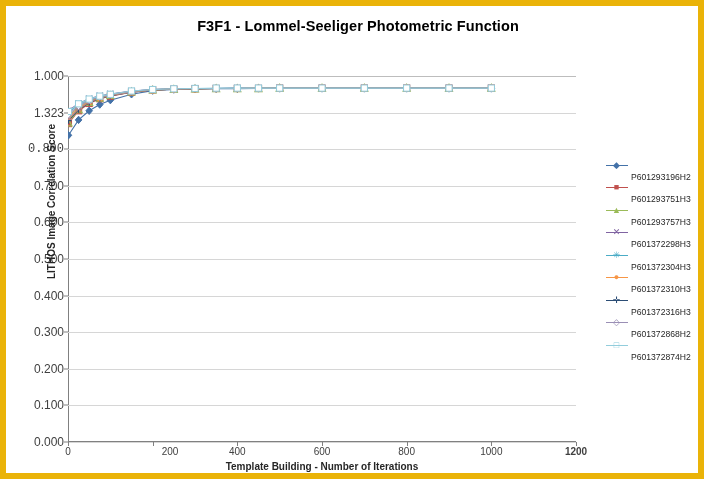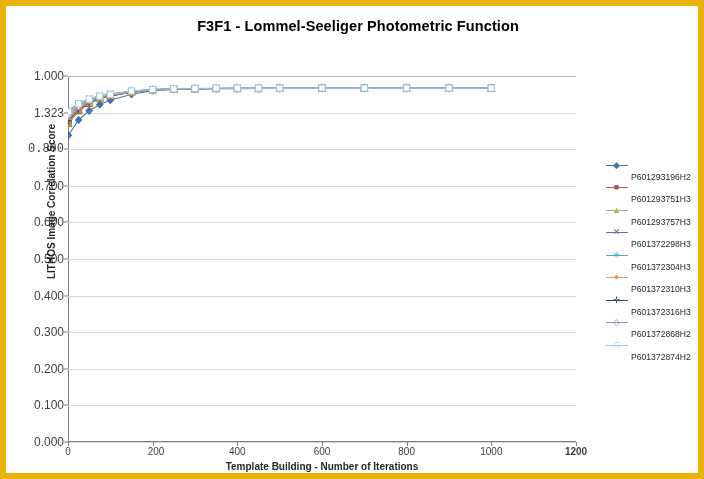--- a/index.html
+++ b/index.html
@@ -199,21 +199,21 @@
       <div class="ytick-label" style="left: 6px; top: 143.2px; right: auto; font-family: Liberation Mono, monospace;">0.800</div>
       <div class="ytick-mark" style="top: 143.2px;"></div>
       <div class="gridline" style="position: absolute; left: 62px; top: 106.6px; width: 508px;"></div>
       <div class="ytick-label" style="left: 6px; top: 106.6px; right: auto;">1.323</div>
       <div class="ytick-mark" style="top: 106.6px;"></div>
       <div class="gridline top-edge" style="position: absolute; left: 62px; top: 70px; width: 508px;"></div>
       <div class="ytick-label" style="left: 6px; top: 70px; right: auto;">1.000</div>
       <div class="ytick-mark" style="top: 70px;"></div>
       <div class="xtick-label" style="left: 42px;">0</div>
       <div class="xtick-mark" style="left: 62px;"></div>
-      <div class="xtick-label" style="left: 130px;">200</div>
+      <div class="xtick-label" style="left: 144px;">200</div>
       <div class="xtick-mark" style="left: 146.667px;"></div>
       <div class="xtick-label" style="left: 211.333px;">400</div>
       <div class="xtick-mark" style="left: 231.333px;"></div>
       <div class="xtick-label" style="left: 296px;">600</div>
       <div class="xtick-mark" style="left: 316px;"></div>
       <div class="xtick-label" style="left: 380.667px;">800</div>
       <div class="xtick-mark" style="left: 400.667px;"></div>
       <div class="xtick-label" style="left: 465.333px;">1000</div>
       <div class="xtick-mark" style="left: 485.333px;"></div>
       <div class="xtick-label" style="left: 550px; font-weight: bold;">1200</div>

